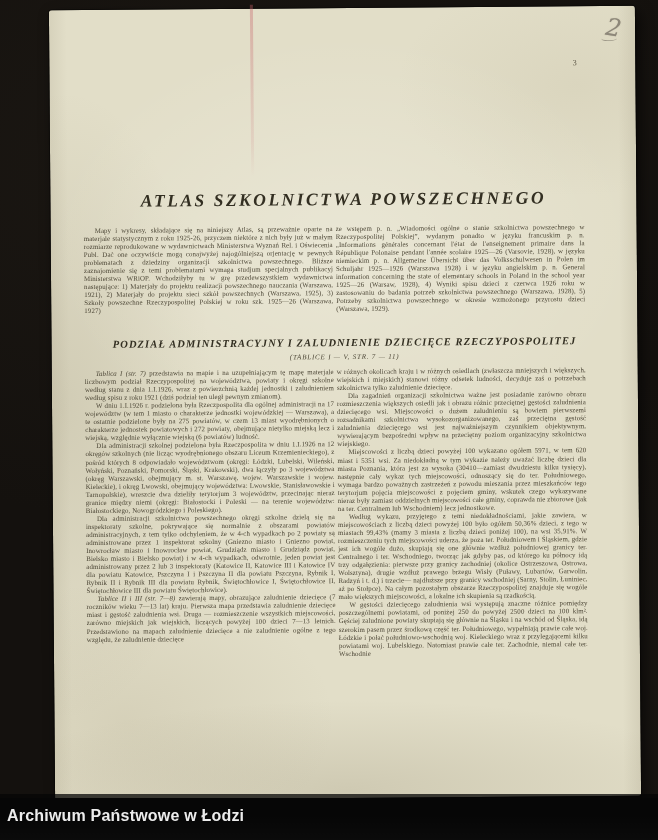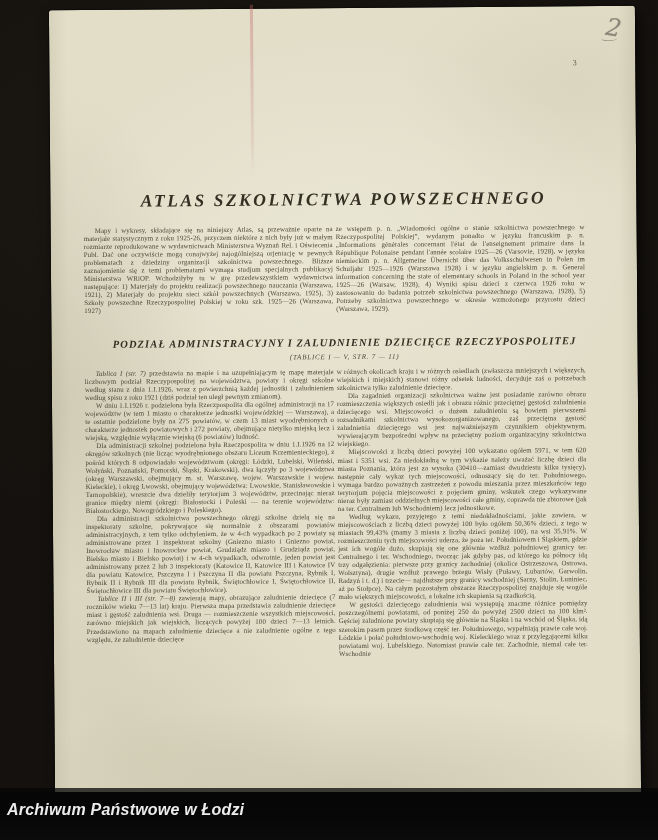--- a/index.html
+++ b/index.html
@@ -76,24 +76,23 @@
     white-space:nowrap;
   }
   .section-subheading{
     position:absolute; top:345px; left:0; width:100%;
     text-align:center; font-style:italic;
     font-size:7px; letter-spacing:.8px; color:var(--ink);
   }
   .body-left{left:33px; top:360px;}
   .body-right{left:285px; top:360px;}
   .watermark-bar{
-    position:absolute; left:0; bottom:0; width:658px; height:48px;
+    position:absolute; left:0; bottom:0; width:658px; height:42px;
     background:var(--bar);
     background-image:linear-gradient(0deg, rgba(255,255,255,.02), transparent 60%);
-    font-style:italic;
   }
   .watermark-bar::before{
     content:""; position:absolute; left:0; top:-4px; width:658px; height:4px;
     background:rgba(5,5,5,.75);
   }
   .watermark-label{
     position:absolute; left:7px; top:9px;
     font-family:"Liberation Sans","DejaVu Sans",sans-serif;
     font-weight:bold; font-size:16px; letter-spacing:.2px;
     color:var(--wm);

